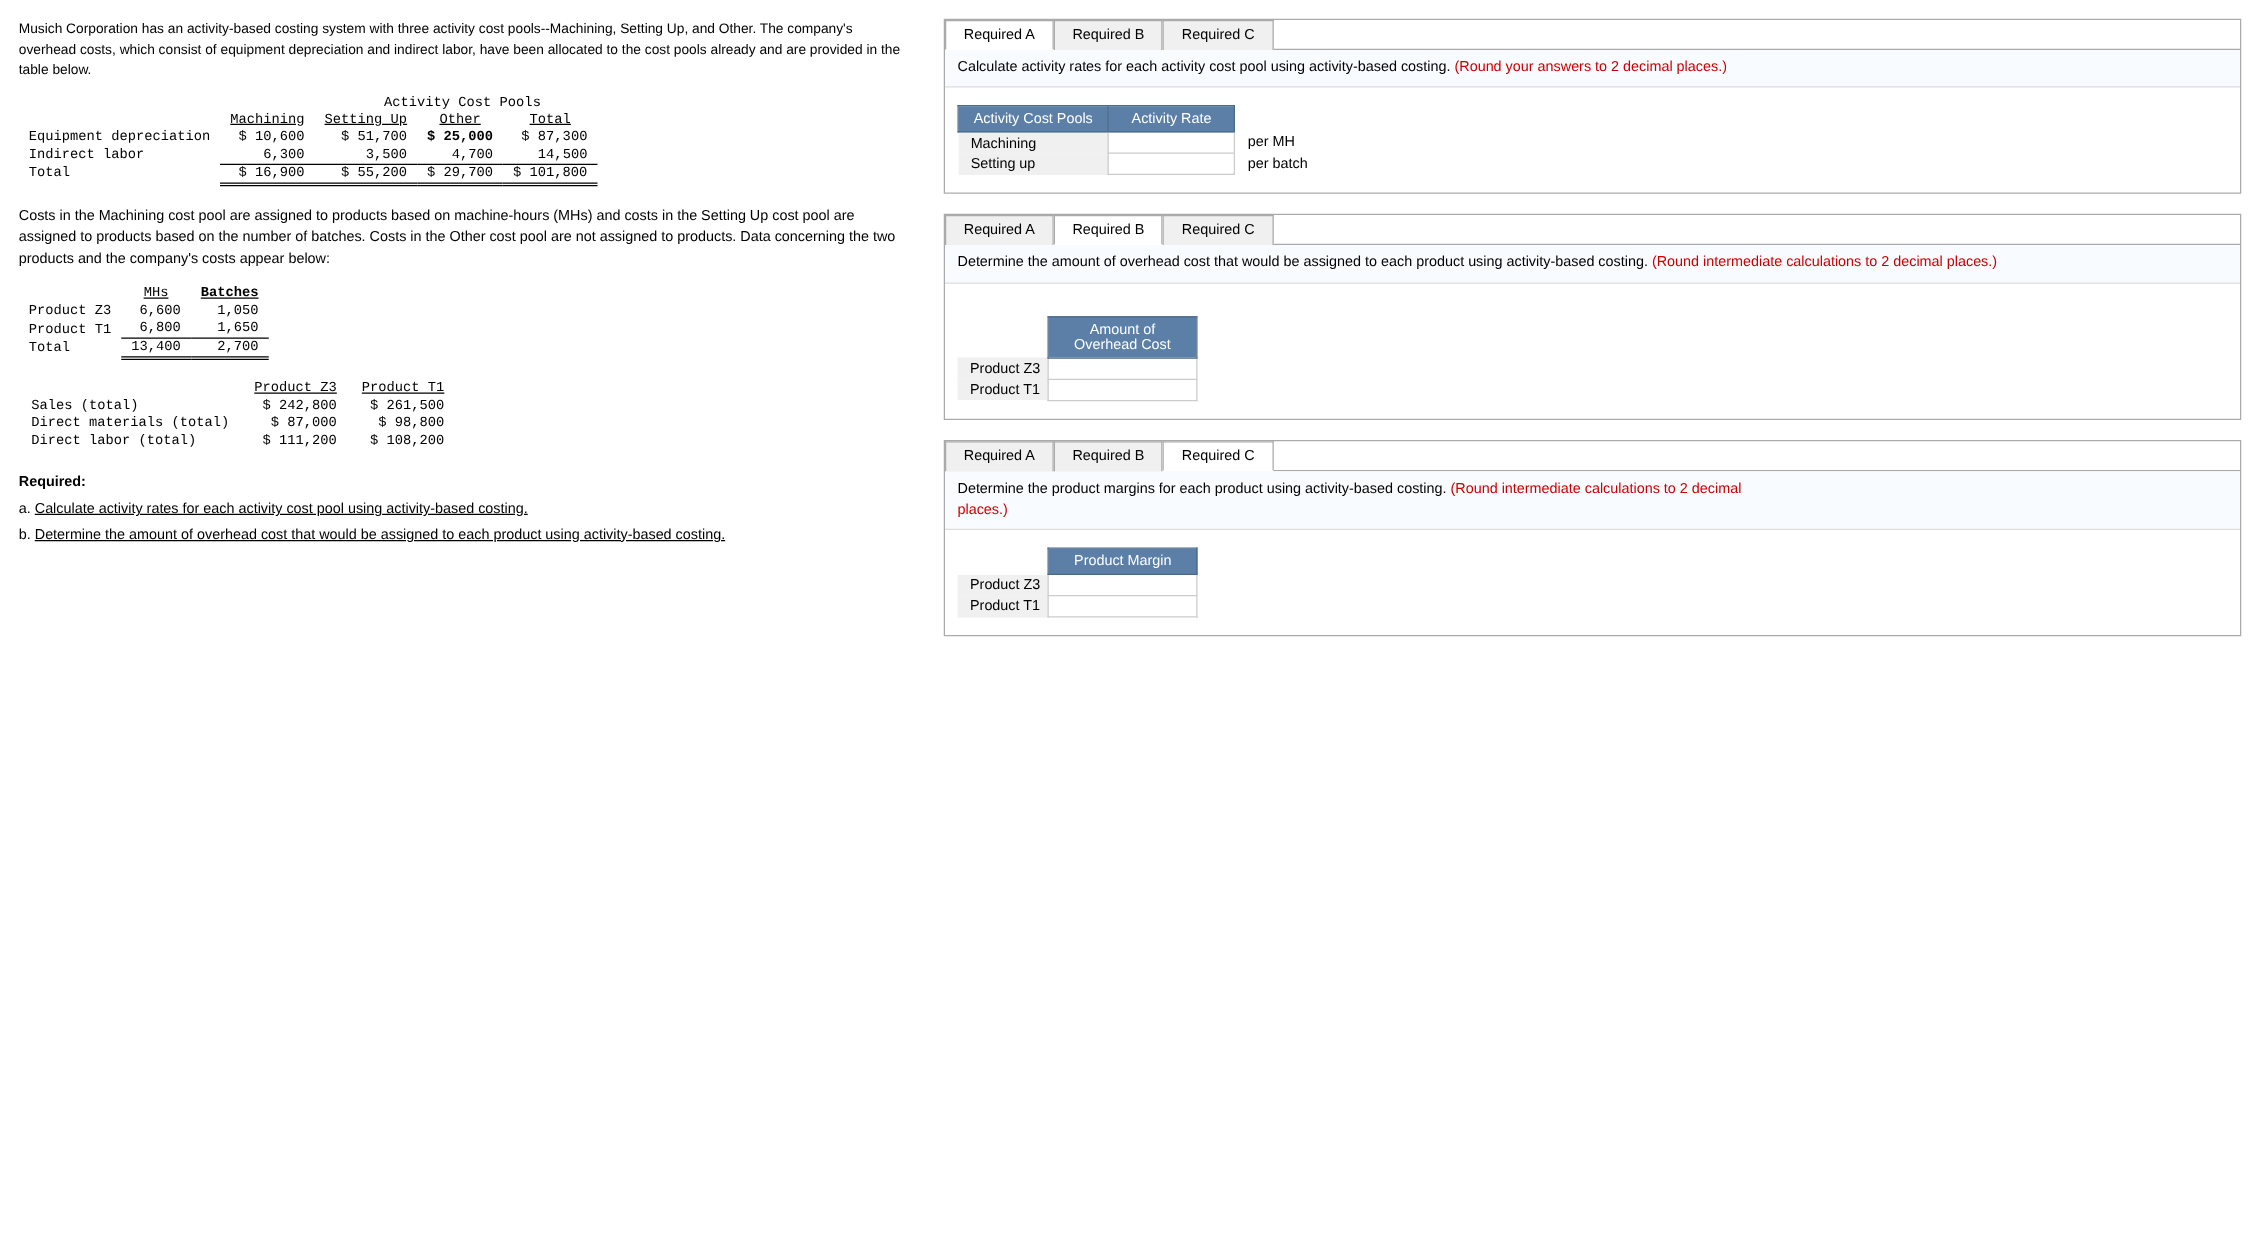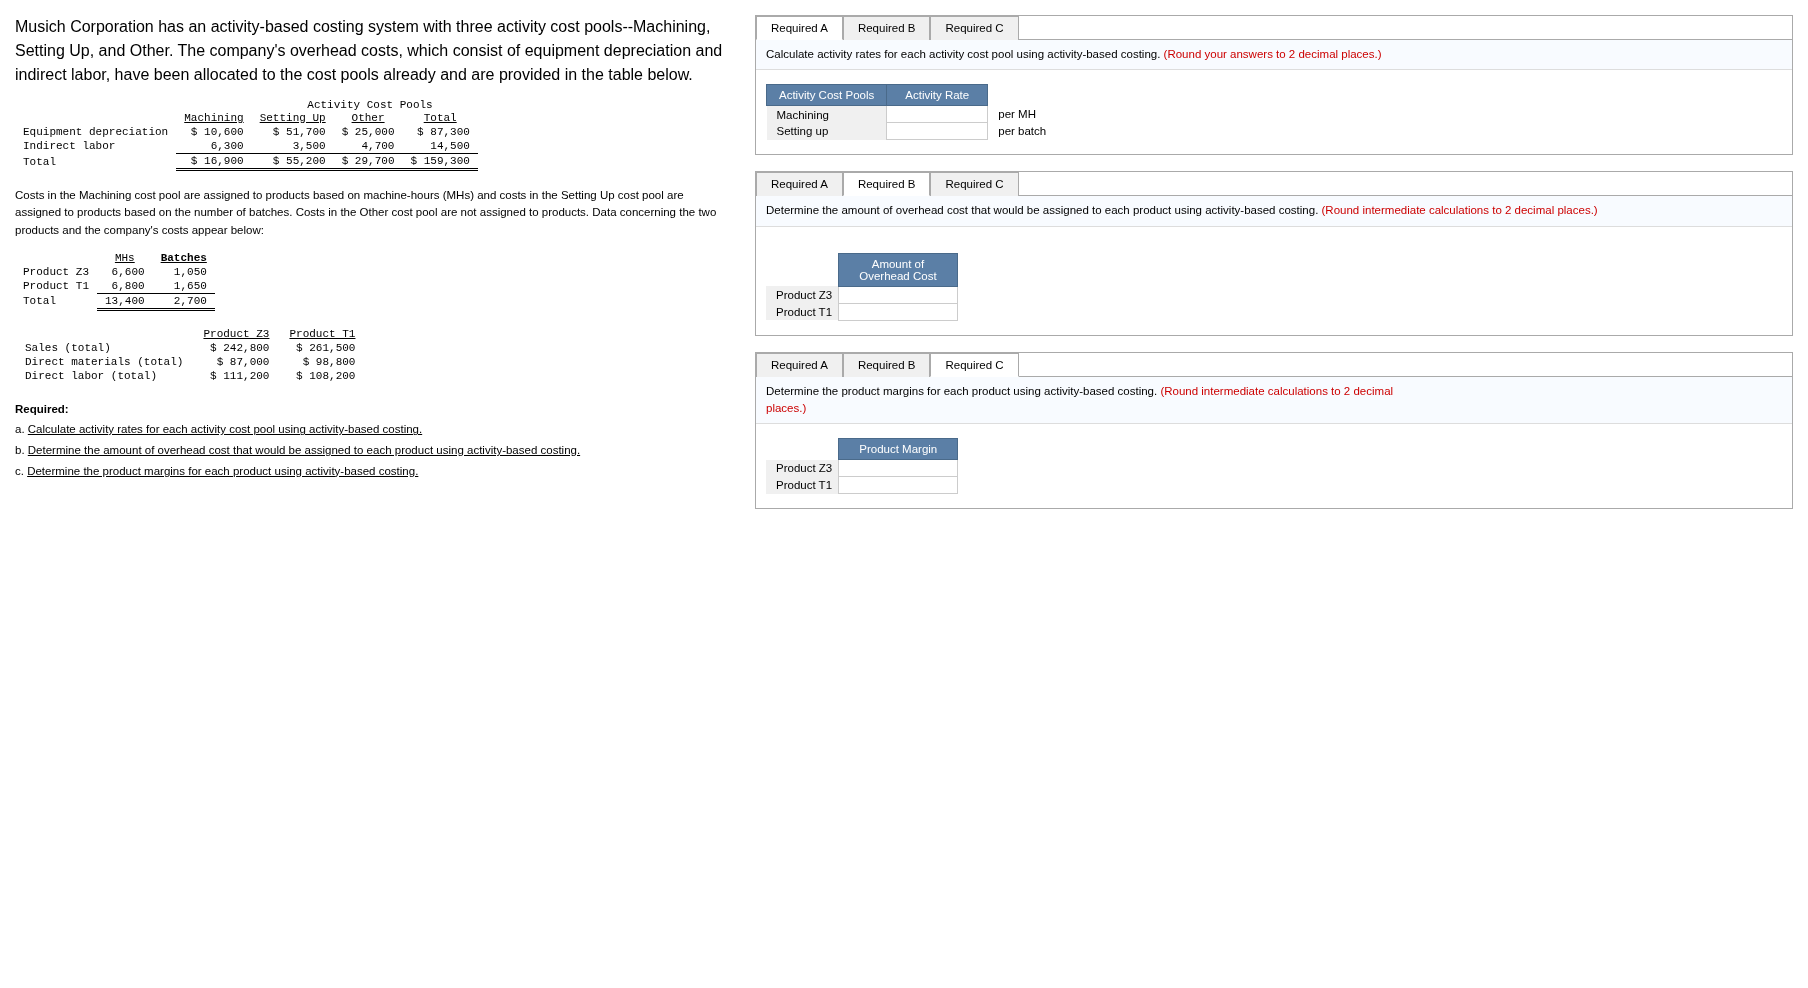--- a/index.html
+++ b/index.html
@@ -24,21 +24,21 @@
     }
     .right-panel {
       flex: 1;
       padding: 5px;
       display: flex;
       flex-direction: column;
       gap: 16px;
     }
     
     .intro-text {
-      font-size: 16px;
+      font-size: 11px;
       line-height: 1.5;
       margin-bottom: 12px;
     }
     .cost-pools-table {
       margin-bottom: 16px;
     }
     .cost-pools-table table {
       border-collapse: collapse;
       font-size: 11px;
       font-family: 'Courier New', monospace;
@@ -231,36 +231,36 @@
           <td></td>
           <td style="text-align:center; text-decoration:underline;">Machining</td>
           <td style="text-align:center; text-decoration:underline;">Setting Up</td>
           <td style="text-align:center; text-decoration:underline;">Other</td>
           <td style="text-align:center; text-decoration:underline;">Total</td>
         </tr>
         <tr>
           <td>Equipment depreciation</td>
           <td style="text-align:right;">$ 10,600</td>
           <td style="text-align:right;">$ 51,700</td>
-          <td style="">$ 25,000</td>
+          <td style="font-weight:bold;">$ 25,000</td>
           <td style="text-align:right;">$ 87,300</td>
         </tr>
         <tr>
           <td>Indirect labor</td>
           <td style="text-align:right; border-bottom:1px solid #000;">6,300</td>
           <td style="text-align:right; border-bottom:1px solid #000;">3,500</td>
           <td style="text-align:right; border-bottom:1px solid #000;">4,700</td>
           <td style="text-align:right; border-bottom:1px solid #000;">14,500</td>
         </tr>
         <tr>
           <td>Total</td>
           <td style="text-align:right; border-bottom:3px double #000;">$ 16,900</td>
           <td style="text-align:right; border-bottom:3px double #000;">$ 55,200</td>
           <td style="text-align:right; border-bottom:3px double #000;">$ 29,700</td>
-          <td style="text-align:right; border-bottom:3px double #000;">$ 159,300</td>
+          <td style="text-align:right; border-bottom:3px double #000;">$ 101,800</td>
         </tr>
       </tbody>
         </table>
     </div>
 
     <p class="mid-text">Costs in the Machining cost pool are assigned to products based on machine-hours (MHs) and costs in the Setting Up cost pool are assigned to products based on the number of batches. Costs in the Other cost pool are not assigned to products. Data concerning the two products and the company's costs appear below:</p>
 
     <div class="mh-batches-table">
       <table>
         <tbody>
@@ -315,23 +315,20 @@
         </table>
     </div>
 
     <div class="required-section">
       <div class="required-title">Required:</div>
       <div>
         a. <span style="text-decoration:underline;">Calculate activity rates for each activity cost pool using activity-based costing.</span>
       </div>
       <div>
         b. <span style="text-decoration:underline;">Determine the amount of overhead cost that would be assigned to each product using activity-based costing.</span>
-      </div>
-      <div>
-        c. <span style="text-decoration:underline;">Determine the product margins for each product using activity-based costing.</span>
       </div>
     </div>
   </div>
 
   <div class="right-panel">
 
     <div class="section-box">
       <div class="tab-bar">
         <div class="tab active">Required A</div>
         <div class="tab">Required B</div>

